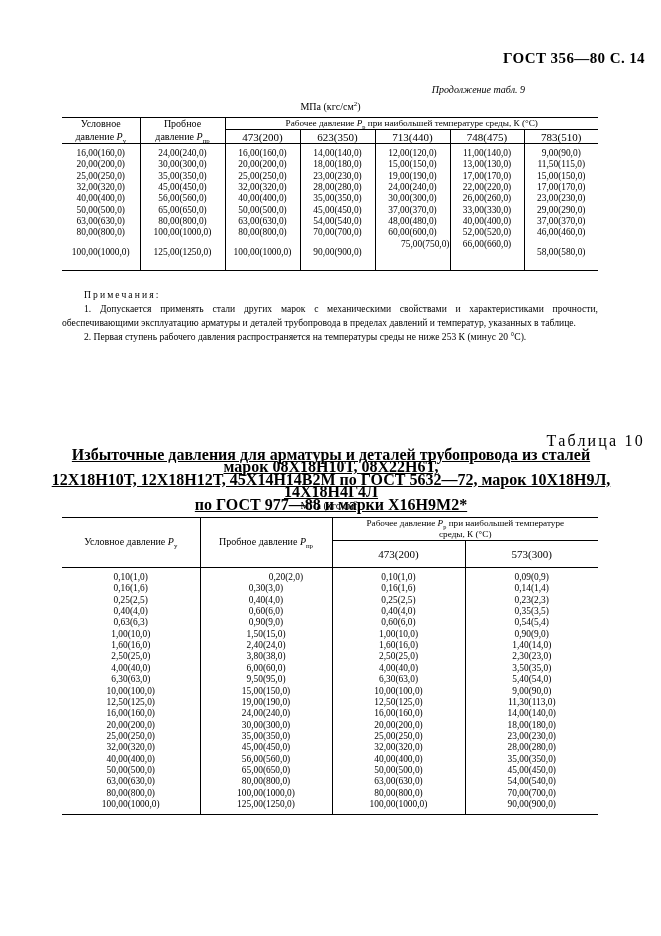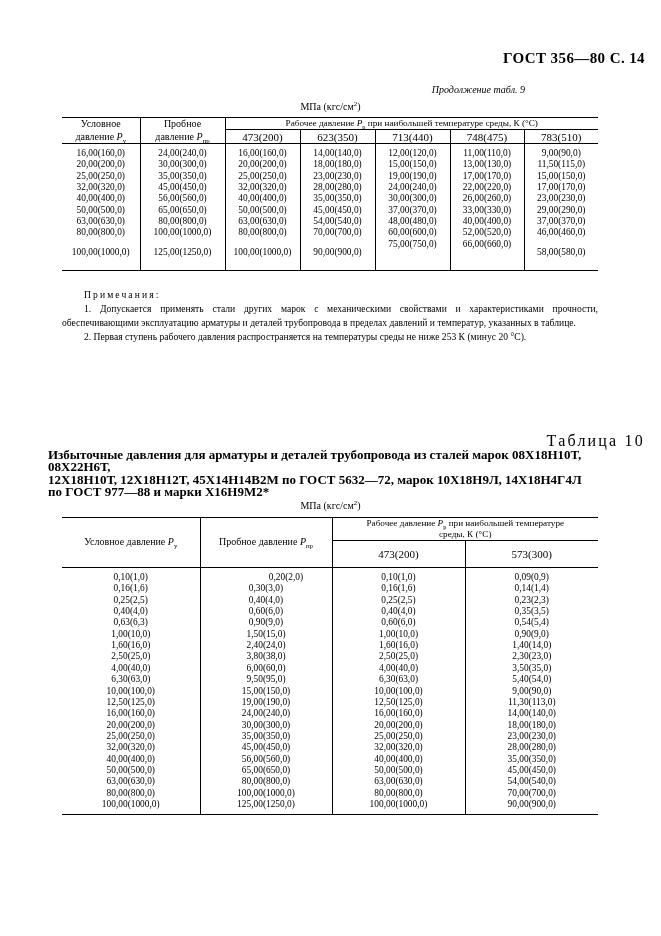--- a/index.html
+++ b/index.html
@@ -130,23 +130,25 @@
     width: 645px;
     text-align: right;
     font-size: 16px;
     letter-spacing: 2.2px;
   }
   .tbl-title {
     position: absolute;
     left: 48px;
     top: 449px;
     width: 566px;
+    text-align: center;
     font-weight: bold;
-    font-size: 13px;
+    font-size: 16px;
     line-height: 12.4px;
+    text-decoration: underline;
   }
   #tbl10 { left: 62px; top: 517px; width: 536px; }
 </style>
 </head>
 <body>
 
 <div class="page">
 
   <div class="run-head">ГОСТ 356—80 С. 14</div>
   <div class="cont-label">Продолжение табл. 9</div>
@@ -187,21 +189,21 @@
         <th class="hline-bot sub-hdr">783(510)</th>
       </tr>
     </thead>
     <tbody id="tbl9-body">
         <tr>
           <td class="num vline-r" style="padding-top: 4px;">16,00(160,0)</td>
           <td class="num vline-r" style="padding-top: 4px;">24,00(240,0)</td>
           <td class="num vline-r" style="padding-top: 4px;">16,00(160,0)</td>
           <td class="num vline-r" style="padding-top: 4px;">14,00(140,0)</td>
           <td class="num vline-r" style="padding-top: 4px;">12,00(120,0)</td>
-          <td class="num vline-r" style="padding-top: 4px;">11,00(110,0)</td>
+          <td class="num vline-r" style="padding-top: 4px;">11,00(140,0)</td>
           <td class="num" style="padding-top: 4px;">9,00(90,0)</td>
         </tr>
         <tr>
           <td class="num vline-r">20,00(200,0)</td>
           <td class="num vline-r">30,00(300,0)</td>
           <td class="num vline-r">20,00(200,0)</td>
           <td class="num vline-r">18,00(180,0)</td>
           <td class="num vline-r">15,00(150,0)</td>
           <td class="num vline-r">13,00(130,0)</td>
           <td class="num">11,50(115,0)</td>
@@ -258,21 +260,21 @@
           <td class="num vline-r">70,00(700,0)</td>
           <td class="num vline-r">60,00(600,0)</td>
           <td class="num vline-r">52,00(520,0)</td>
           <td class="num">46,00(460,0)</td>
         </tr>
         <tr>
           <td class="num vline-r hline-bot" style="padding-bottom: 4px;">100,00(1000,0)</td>
           <td class="num vline-r hline-bot" style="padding-bottom: 4px;">125,00(1250,0)</td>
           <td class="num vline-r hline-bot" style="padding-bottom: 4px;">100,00(1000,0)</td>
           <td class="num vline-r hline-bot" style="padding-bottom: 4px;">90,00(900,0)</td>
-          <td class="num vline-r hline-bot" style="padding-bottom: 20px;">75,00(750,0)</td>
+          <td class="num vline-r hline-bot" style="padding-bottom: 20px; text-align: right;">75,00(750,0)</td>
           <td class="num vline-r hline-bot" style="padding-bottom: 20px;">66,00(660,0)</td>
           <td class="num hline-bot" style="padding-bottom: 4px;">58,00(580,0)</td>
         </tr>
       </tbody>
   </table>
 
   <div class="notes">
     <div class="nt-head">Примечания:</div>
     <p>1. Допускается применять стали других марок с механическими свойствами и характеристиками прочности, обеспечивающими эксплуатацию арматуры и деталей трубопровода в пределах давлений и температур, указанных в таблице.</p>
     <p>2. Первая ступень рабочего давления распространяется на температуры среды не ниже 253 К (минус 20 °С).</p>

